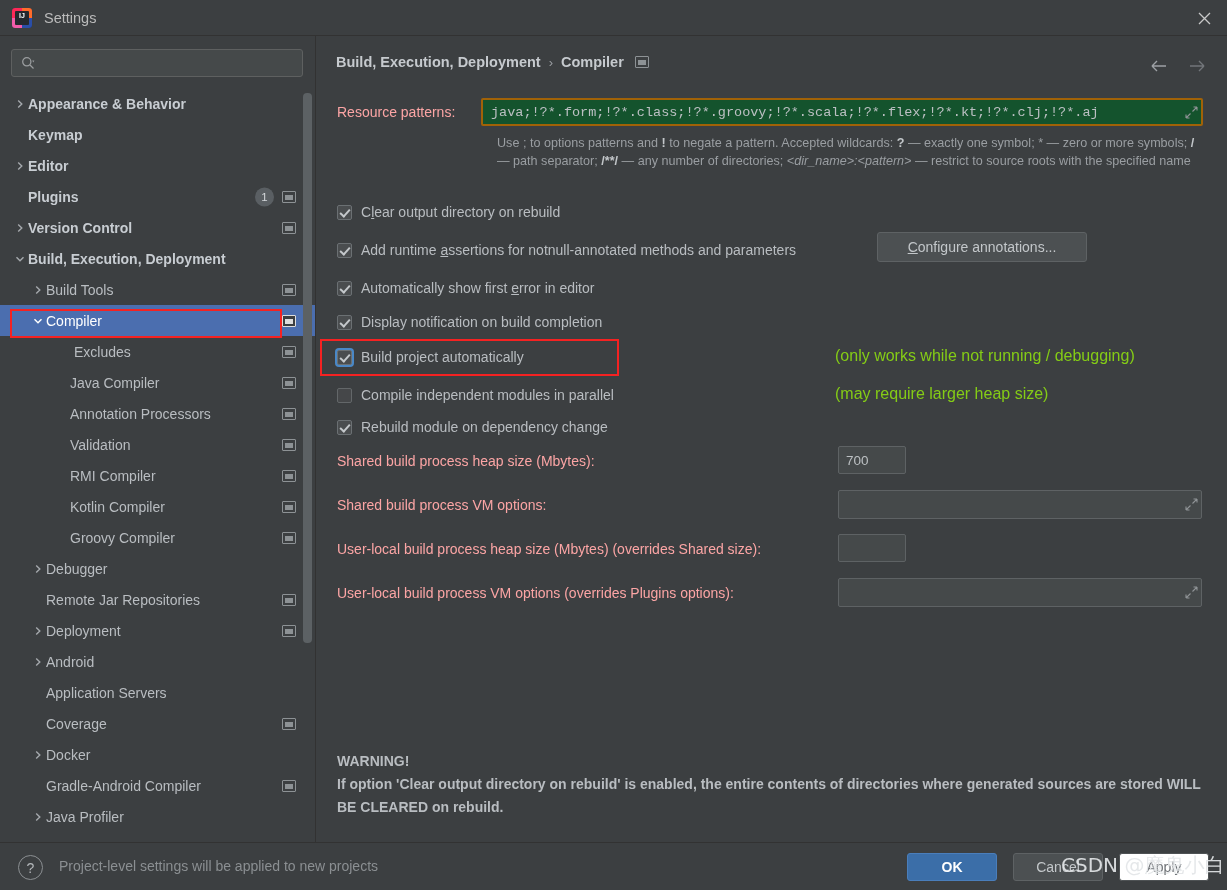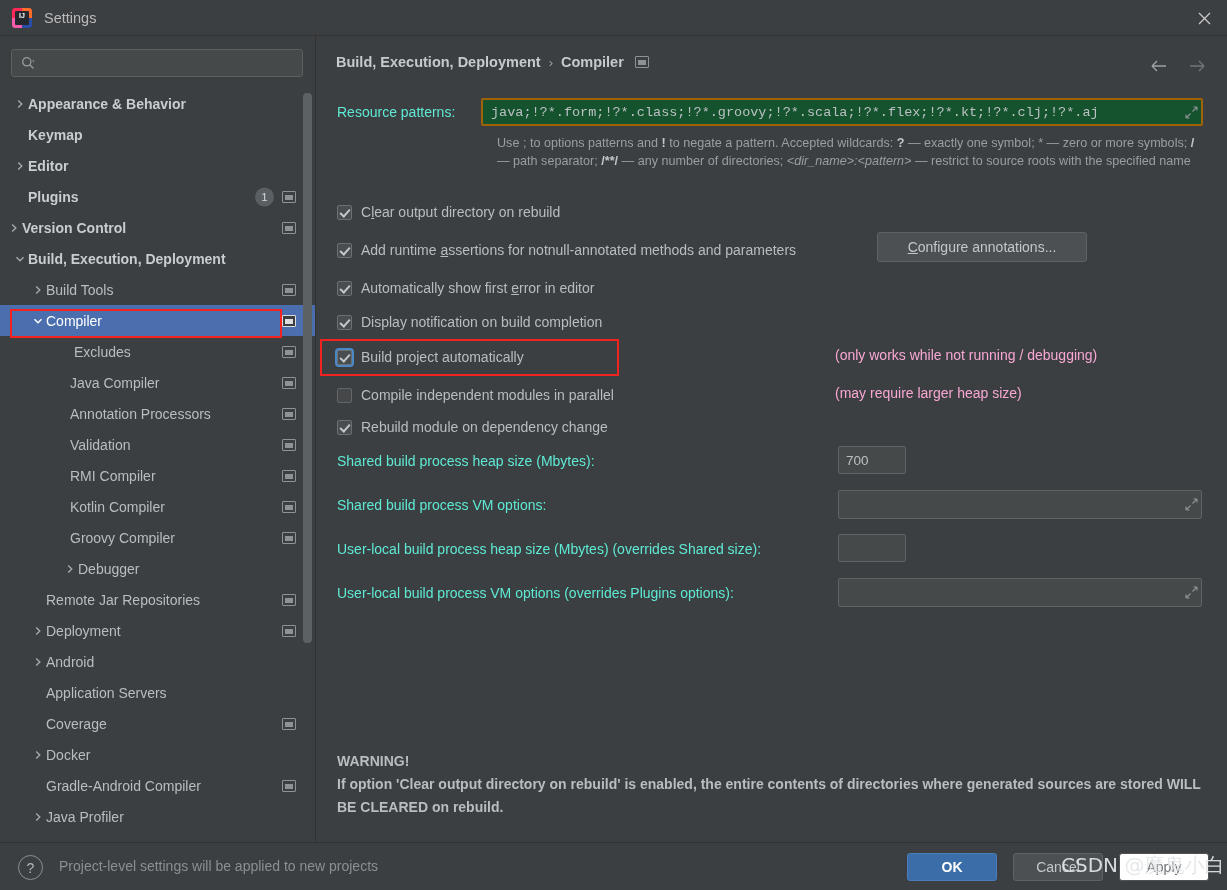--- a/index.html
+++ b/index.html
@@ -237,21 +237,21 @@
   }
   .navbtn {
     width: 28px; height: 28px;
     display: flex; align-items: center; justify-content: center;
     color: #9da1a5;
   }
   .navbtn.disabled { color: #6d7175; }
 
   .row-label {
     position: absolute;
-    color: #5eead4;
+    color: #fca5a5;
     font-size: 14px;
   }
 
   
   .res-field {
     position: absolute;
     left: 164px; top: 62px;
     width: 722px; height: 28px;
     background: #14532d;
     border: 2px solid #a16207;
@@ -319,22 +319,22 @@
   .cblabel {
     margin-left: 9px;
     color: #b9bdc1;
     font-size: 14px;
     white-space: nowrap;
   }
   .cblabel u { text-decoration: underline; }
 
   .note {
     position: absolute;
-    color: #f9a8d4;
-    font-size: 14px;
+    color: #84cc16;
+    font-size: 16px;
   }
 
   .btn {
     position: absolute;
     background: #4c5052;
     border: 1px solid #5e6264;
     border-radius: 3px;
     color: #c3c7ca;
     font-size: 14px;
     display: flex;
@@ -523,21 +523,21 @@
         <div class="tree-row bold" style="padding-left: 12px;">
           <span class="arrow spacer">
             <svg width="10" height="10" viewBox="0 0 10 10">
               <path d="M3.2 1.5 L6.8 5 L3.2 8.5" stroke="currentColor" stroke-width="1.4" fill="none"></path>
             </svg>
           </span>
           <span class="tree-label">Plugins</span>
           <span class="badge">1</span>
           <span class="panel-icon"></span>
         </div>
-        <div class="tree-row bold" style="padding-left: 6px;">
+        <div class="tree-row bold" style="padding-left: 12px;">
           <span class="arrow">
             <svg width="10" height="10" viewBox="0 0 10 10">
               <path d="M3.2 1.5 L6.8 5 L3.2 8.5" stroke="currentColor" stroke-width="1.4" fill="none"></path>
             </svg>
           </span>
           <span class="tree-label">Version Control</span>
           <span class="panel-icon"></span>
         </div>
         <div class="tree-row bold" style="padding-left: 12px;">
           <span class="arrow">
@@ -621,21 +621,21 @@
         </div>
         <div class="tree-row" style="padding-left: 54px;">
           <span class="arrow spacer">
             <svg width="10" height="10" viewBox="0 0 10 10">
               <path d="M3.2 1.5 L6.8 5 L3.2 8.5" stroke="currentColor" stroke-width="1.4" fill="none"></path>
             </svg>
           </span>
           <span class="tree-label">Groovy Compiler</span>
           <span class="panel-icon"></span>
         </div>
-        <div class="tree-row" style="padding-left: 30px; margin-left: 32px;">
+        <div class="tree-row" style="padding-left: 30px;">
           <span class="arrow">
             <svg width="10" height="10" viewBox="0 0 10 10">
               <path d="M3.2 1.5 L6.8 5 L3.2 8.5" stroke="currentColor" stroke-width="1.4" fill="none"></path>
             </svg>
           </span>
           <span class="tree-label">Debugger</span>
         </div>
         <div class="tree-row" style="padding-left: 30px;">
           <span class="arrow spacer">
             <svg width="10" height="10" viewBox="0 0 10 10">

